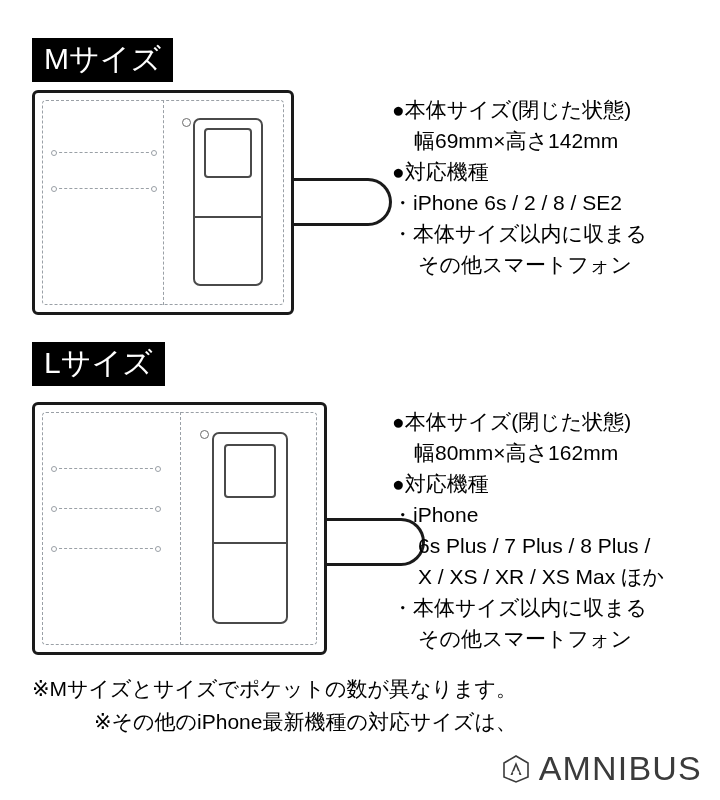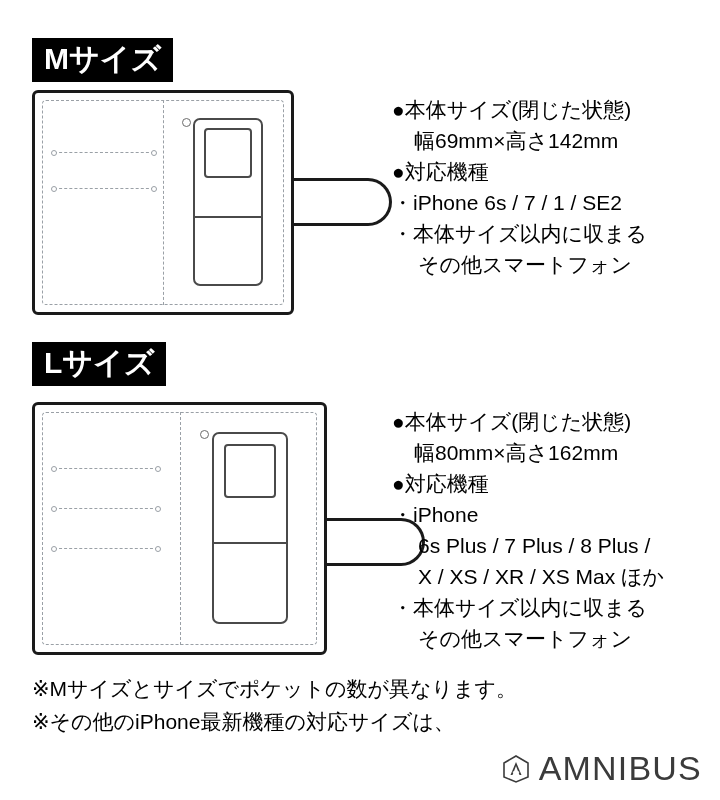--- a/index.html
+++ b/index.html
@@ -20,21 +20,21 @@
     position: absolute;
     left: 0;
     width: 720px;
   }
 
   
   .size-badge {
     position: absolute;
     background: #000000;
     color: #ffffff;
-    font-weight: bold;
+    font-weight: normal;
     font-size: 30px;
     line-height: 36px;
     padding: 3px 12px 5px 12px;
     letter-spacing: 0px;
     white-space: nowrap;
   }
 
   
   .case-wrap {
     position: absolute;
@@ -129,21 +129,21 @@
   .spec-line.indent1 { padding-left: 22px; }
   .spec-line.indent2 { padding-left: 26px; }
 
   
   .notes {
     position: absolute;
     left: 32px;
     font-size: 21px;
     line-height: 33px;
   }
-  .notes .note-line { display: block; white-space: nowrap; }
+  .notes .note-line { display: block; white-space: nowrap; text-align: right; }
   .notes .note-line.sub { padding-left: 26px; }
 
   
   .logo {
     position: absolute;
     right: 18px;
     bottom: 12px;
     display: flex;
     align-items: center;
     gap: 8px;
@@ -189,21 +189,21 @@
 
     <div class="phone-plate" style="left:161px; top:28px; width:70px; height:168px;"></div>
     <div class="phone-screen" style="left:172px; top:38px; width:48px; height:50px;"></div>
     <div class="phone-line" style="left:161px; top:126px; width:70px;"></div>
   </div>
 
   <div class="spec-list" style="left:392px; top:94px;">
     <span class="spec-line">●本体サイズ(閉じた状態)</span>
     <span class="spec-line indent1">幅69mm×高さ142mm</span>
     <span class="spec-line">●対応機種</span>
-    <span class="spec-line">・iPhone 6s / 7 / 1 / SE2</span>
+    <span class="spec-line">・iPhone 6s / 2 / 8 / SE2</span>
     <span class="spec-line">・本体サイズ以内に収まる</span>
     <span class="spec-line indent2">その他スマートフォン</span>
   </div>
 </div>
 
 <div class="section" style="top:340px;height:330px;">
 
   <div class="size-badge" style="left:32px; top:2px;">Lサイズ</div>
 
   <div class="case-wrap" style="left:32px; top:62px; width:395px; height:285px;">

